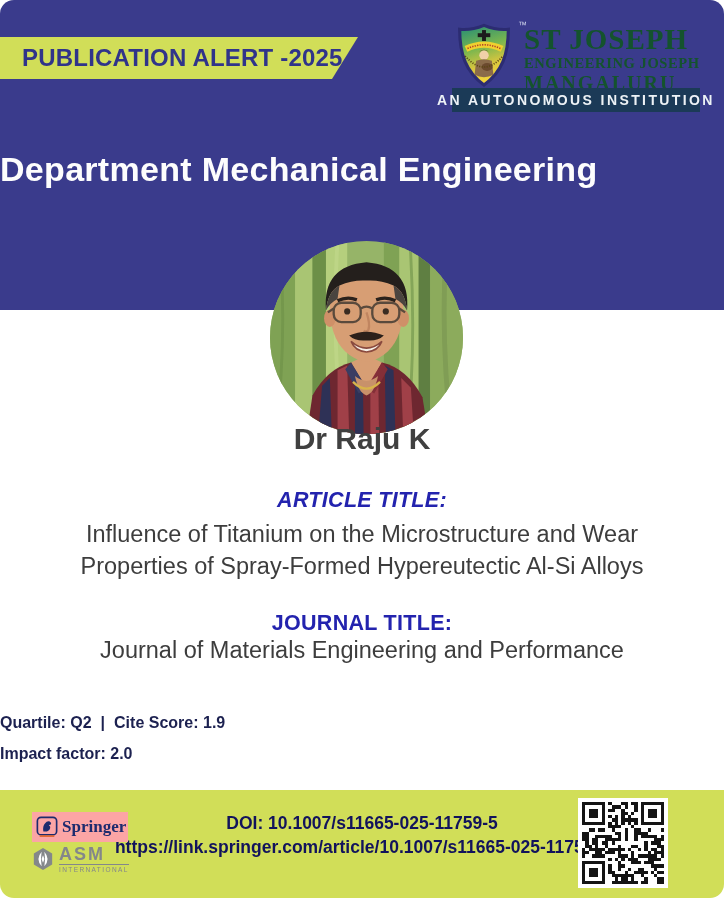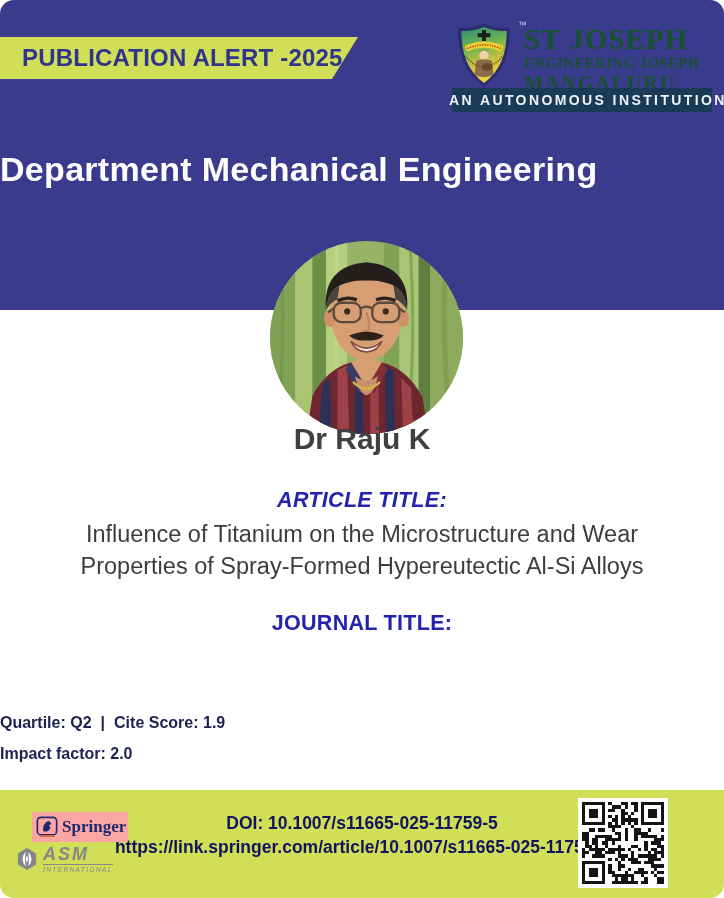--- a/index.html
+++ b/index.html
@@ -15,21 +15,21 @@
   .alert-banner span{color:#30348a;font-weight:700;font-size:24px;letter-spacing:.2px;white-space:nowrap;}
 
   .logo-block{position:absolute;left:450px;top:14px;width:256px;height:100px;}
   .crest{position:absolute;left:2px;top:9px;width:64px;height:66px;}
   .tm{position:absolute;left:68px;top:6px;color:#cdd3ea;font-size:9px;}
   .college-text{position:absolute;left:74px;top:10px;width:182px;color:#14532d;font-family:Liberation Serif, serif;text-align:left;}
   .college-text .l1{font-size:29px;font-weight:700;letter-spacing:1px;line-height:30px;white-space:nowrap;}
   .college-text .l2{font-size:14.5px;font-weight:700;letter-spacing:.6px;line-height:18px;white-space:nowrap;}
   .college-text .l3{font-size:20px;font-weight:700;letter-spacing:2px;line-height:23px;white-space:nowrap;}
   .autonomous-bar{position:absolute;left:452px;top:88px;width:248px;height:24px;background:#1b3a57;
-    display:flex;align-items:center;justify-content:center;padding-left:12px;}
+    display:flex;align-items:center;justify-content:center;}
   .autonomous-bar span{color:#edf2f6;font-size:14px;letter-spacing:2.4px;font-weight:600;white-space:nowrap;}
 
   .dept-title{position:absolute;left:0;top:150px;width:724px;text-align:left;}
   .dept-title span{color:#fdfdfd;font-size:34px;font-weight:700;letter-spacing:.3px;}
 
   
   .portrait{position:absolute;left:270px;top:241px;width:193px;height:193px;border-radius:50%;overflow:hidden;}
   .portrait svg{display:block;width:100%;height:100%;}
 
   
@@ -47,21 +47,21 @@
   .metrics .sep{padding:0 9px;}
 
   
   .footer{position:absolute;left:0;top:790px;width:724px;height:108px;background:#d1de58;}
   .doi-block{position:absolute;left:0;top:21px;width:724px;text-align:center;color:#12135c;font-size:17.5px;line-height:24px;font-weight:700;}
 
   .springer-box{position:absolute;left:32px;top:22px;width:96px;height:30px;background:#fca5a5;display:flex;align-items:center;padding:0 6px 0 4px;box-sizing:border-box;}
   .springer-box svg{width:22px;height:22px;flex:0 0 auto;}
   .springer-box span{color:#1d2b6e;font-family:"Liberation Serif",serif;font-size:17px;font-weight:600;margin-left:4px;}
 
-  .asm-box{position:absolute;left:16px;top:56px;width:110px;height:26px;display:flex;align-items:flex-start;font-style:italic;}
+  .asm-box{position:absolute;left:32px;top:56px;width:110px;height:26px;display:flex;align-items:flex-start;}
   .asm-box svg{width:22px;height:24px;flex:0 0 auto;margin-top:1px;}
   .asm-text{margin-left:5px;display:flex;flex-direction:column;}
   .asm-text .asm{color:#84878a;font-weight:700;font-size:18px;line-height:17px;letter-spacing:2px;}
   .asm-text .intl{color:#84878a;font-size:6.5px;letter-spacing:1.4px;border-top:1px solid #84878a;padding-top:1px;margin-top:1px;}
 
   .qr{position:absolute;left:578px;top:8px;width:90px;height:90px;background:#ffffff;padding:4px;box-sizing:border-box;}
   .qr svg{display:block;width:100%;height:100%;fill:#141414;}
 </style>
 </head>
 <body>
@@ -169,20 +169,21 @@
   </div>
 
   <div class="author-name">
     <span>Dr Raju K</span>
   </div>
 
   <div class="section-heading h-article">ARTICLE TITLE:</div>
   <div class="article-title">Influence of Titanium on the Microstructure and Wear Properties of Spray-Formed Hypereutectic Al-Si Alloys</div>
 
   <div class="section-heading h-journal">JOURNAL TITLE:</div>
+  <div class="journal-name">Journal of Materials Engineering and Performance</div>
 
   <div class="metrics">
     <div>
       <span>Quartile: Q2</span><span class="sep">|</span><span>Cite Score: 1.9</span>
     </div>
     <div>Impact factor: 2.0</div>
   </div>
 
   <div class="footer">
     <div class="doi-block">

